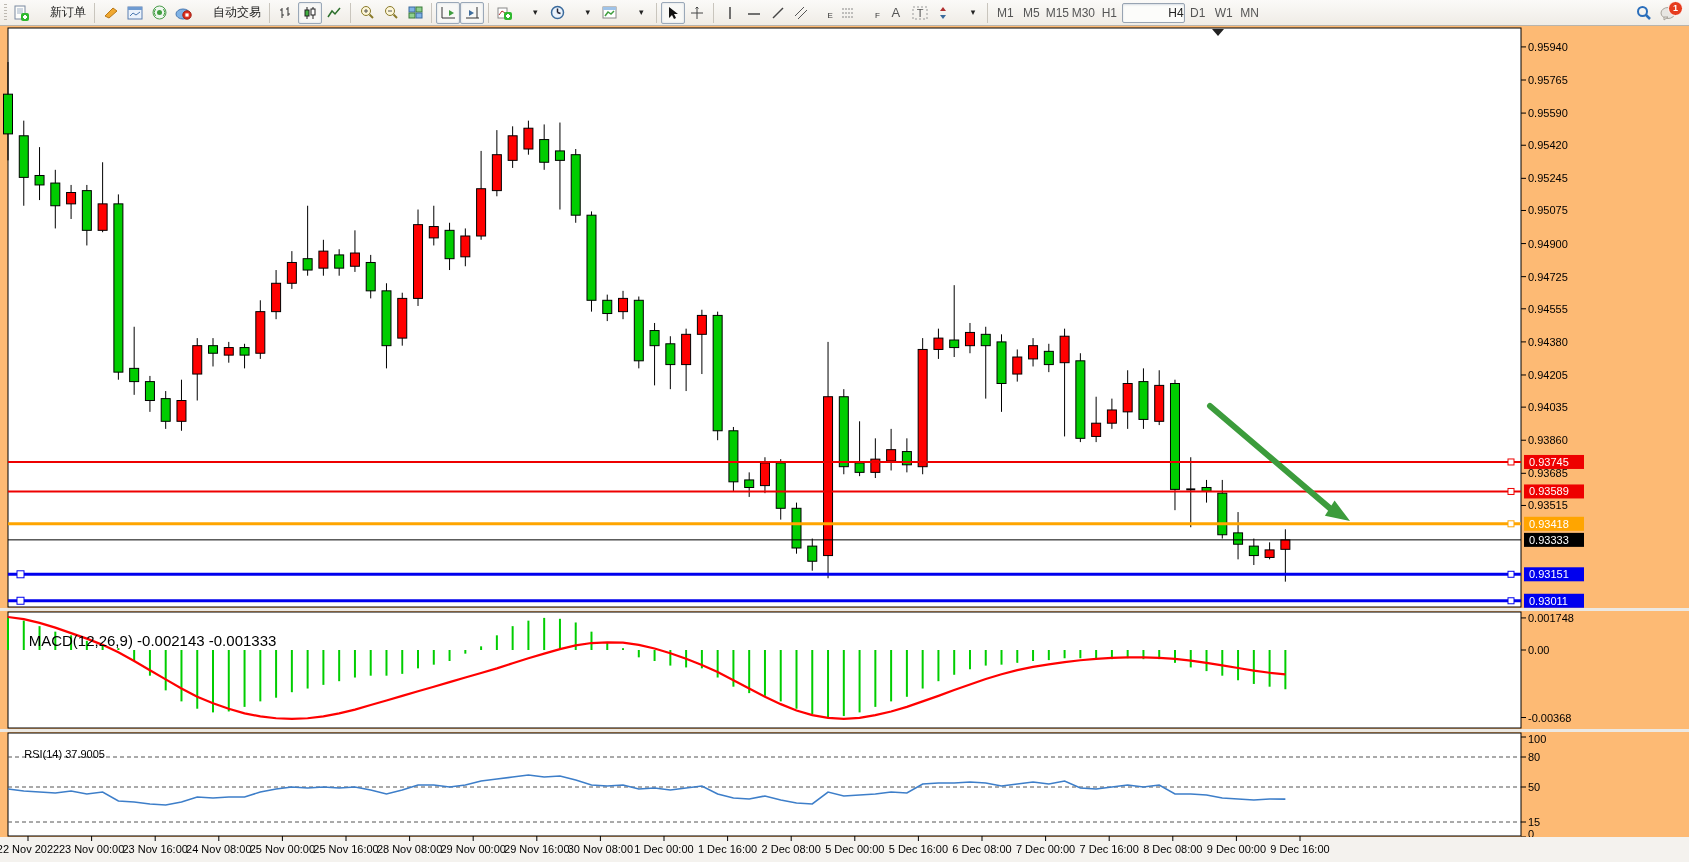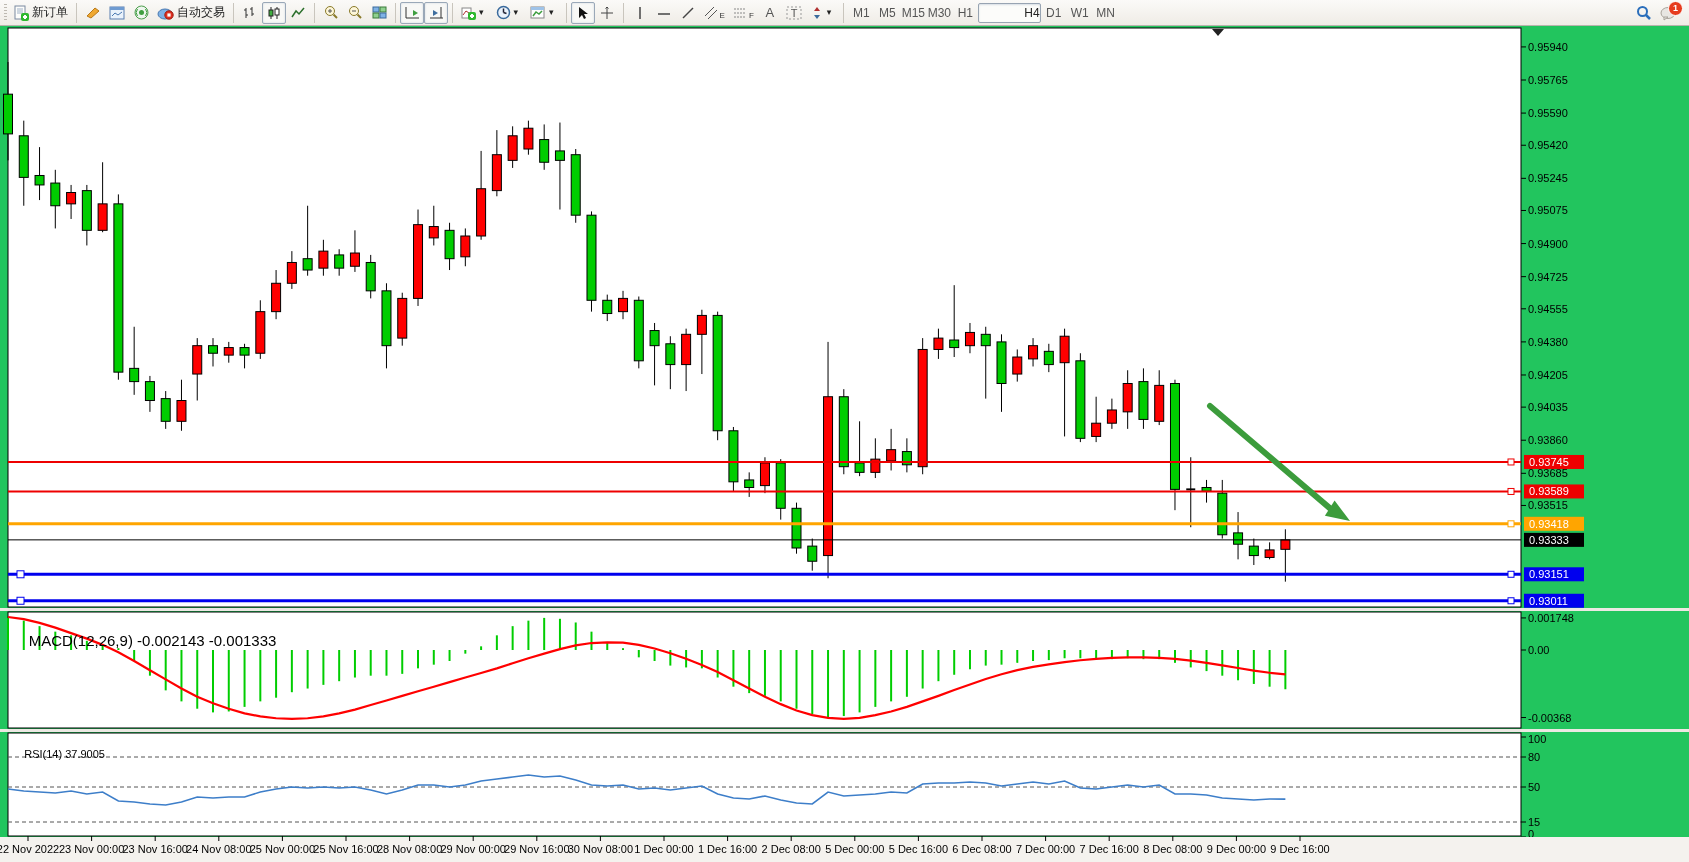--- a/index.html
+++ b/index.html
@@ -2,37 +2,37 @@
 <html><head>
 <meta charset="utf-8">
 <style>
   html,body{margin:0;padding:0;width:1689px;height:862px;overflow:hidden;
     font-family:"Liberation Sans",sans-serif;background:#ece9e3;}
   
   #toolbar{position:absolute;left:0;top:0;width:1689px;height:26px;
     background:linear-gradient(#fbfaf8,#efece6);border-bottom:1px solid #b8b4ac;
     display:flex;align-items:center;padding:0 2px;box-sizing:border-box;white-space:nowrap;}
   .tbtn{height:22px;min-width:24px;padding:0 3px;display:inline-flex;align-items:center;
-    justify-content:center;gap:3px;border:1px solid transparent;border-radius:2px;
+    justify-content:center;gap:21px;border:1px solid transparent;border-radius:2px;
     font-size:12px;color:#222;cursor:default;box-sizing:border-box;}
   .tbtn.active{border:1px solid #9aa8b8;background:#f8f8f6;box-shadow:inset 0 0 2px #c9d2dc;}
   .tsep{width:1px;height:20px;background:#c9c5bd;margin:0 4px;flex:none;}
   .grip{width:3px;height:18px;margin:0 2px;flex:none;
     background:repeating-linear-gradient(#bdb9b1 0 1px,transparent 1px 3px);}
   .tf{height:20px;min-width:26px;display:inline-flex;align-items:center;justify-content:center;
     font-size:12px;color:#555;border:1px solid transparent;border-radius:2px;box-sizing:border-box;}
   .tf.active{border:1px solid #98a4b2;background:#fcfcfa;box-shadow:inset 0 1px 2px #d7dde4;color:#222;padding-left:45px;}
   .spacer{flex:1;}
   
   .ic{display:inline-block;position:relative;flex:none;}
   .badge{position:absolute;top:-4px;right:-6px;background:#e63c1e;color:#fff;border-radius:50%;
     width:13px;height:13px;font-size:9px;display:flex;align-items:center;justify-content:center;
     border:1px solid #fff;font-weight:bold;}
   
-  #chartwin{position:absolute;left:0;top:26px;width:1689px;height:836px;background:#22c55e;}
+  #chartwin{position:absolute;left:0;top:26px;width:1689px;height:836px;background:#fdba74;}
   #chartsvg{position:absolute;left:0;top:0;}
   .overlay{position:absolute;font-size:12px;color:#000;pointer-events:none;white-space:pre;}
   #title-overlay{left:12px;top:6px;font-size:12px;}
   #title-overlay .num{margin-left:6px;}
   #macd-label{left:12px;font-size:15px;}
   #rsi-label{left:12px;font-size:11px;}
   .caret{font-size:9px;margin-right:4px;position:relative;top:-1px;}
 </style>
 </head>
 <body>

